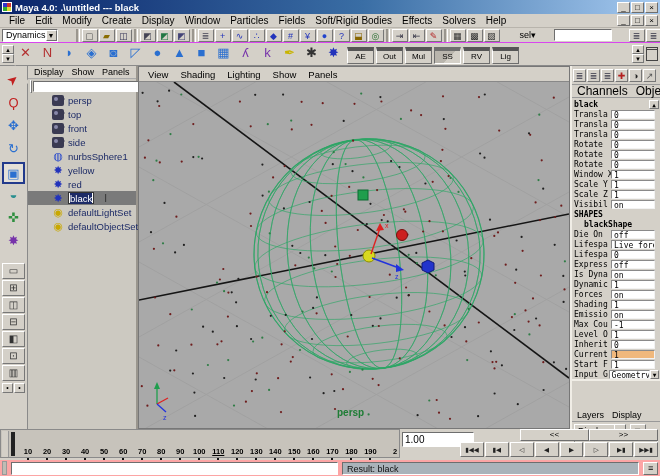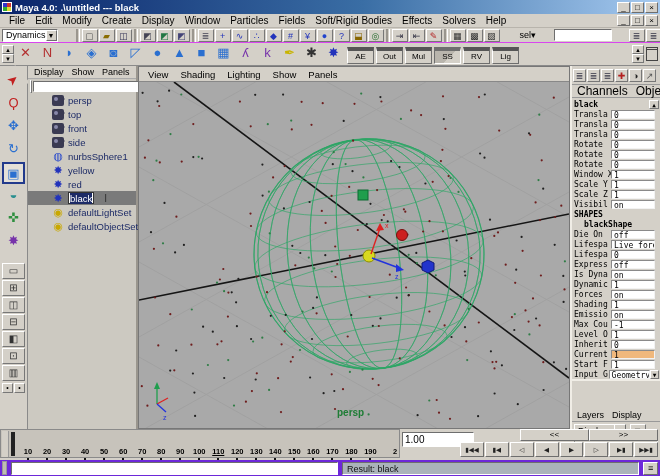--- a/index.html
+++ b/index.html
@@ -114,21 +114,21 @@
   .tick-num{position:absolute;top:1px;font-size:7.5px;font-weight:bold;transform:translateX(-50%);}
   .tick-mark{position:absolute;top:12px;width:2px;height:9px;background:#111;transform:translateX(-50%);}
   #curframe{position:absolute;left:10px;top:2px;width:4px;height:24px;background:#222;}
   #timefield{left:402px;top:432px;width:72px;height:15px;font-size:10px;padding:1px 2px;}
   #navBtns{left:520px;top:429px;width:138px;height:12px;display:flex;}
   .nav-btn{flex:1;height:12px;font-size:8px;line-height:10px;text-align:center;
     border:1px solid;border-color:#fff #6e6e6e #6e6e6e #fff;background:#d4d0c8;}
   #playback{left:460px;top:442px;width:198px;height:15px;display:flex;gap:1px;}
   .pb-btn{width:24px;height:15px;font-size:6.5px;line-height:13px;text-align:center;color:#222;
     border:1px solid;border-color:#fff #6e6e6e #6e6e6e #fff;background:#d4d0c8;overflow:hidden;}
-  #cmdrow{left:0;top:460px;width:660px;height:16px;background:#6d28d9;display:flex;align-items:center;gap:4px;padding:0 2px;}
+  #cmdrow{left:0;top:460px;width:660px;height:16px;background:#fca5a5;display:flex;align-items:center;gap:4px;padding:0 2px;}
   #cmdstrip{width:5px;height:14px;background:#c0bcb4;border:1px solid #999;}
   #cmdinput{width:328px;height:13px;}
   #cmdresult{width:298px;height:13px;background:#aab3ba;border:1px solid;border-color:#6e6e6e #fff #fff #6e6e6e;
     font-size:9px;line-height:12px;padding-left:4px;color:#111;overflow:hidden;white-space:nowrap;}
   #scriptEditorBtn{width:15px;height:13px;font-size:9px;line-height:11px;text-align:center;
     border:1px solid;border-color:#fff #6e6e6e #6e6e6e #fff;background:#d4d0c8;}
 </style>
 </head>
 <body>
 

